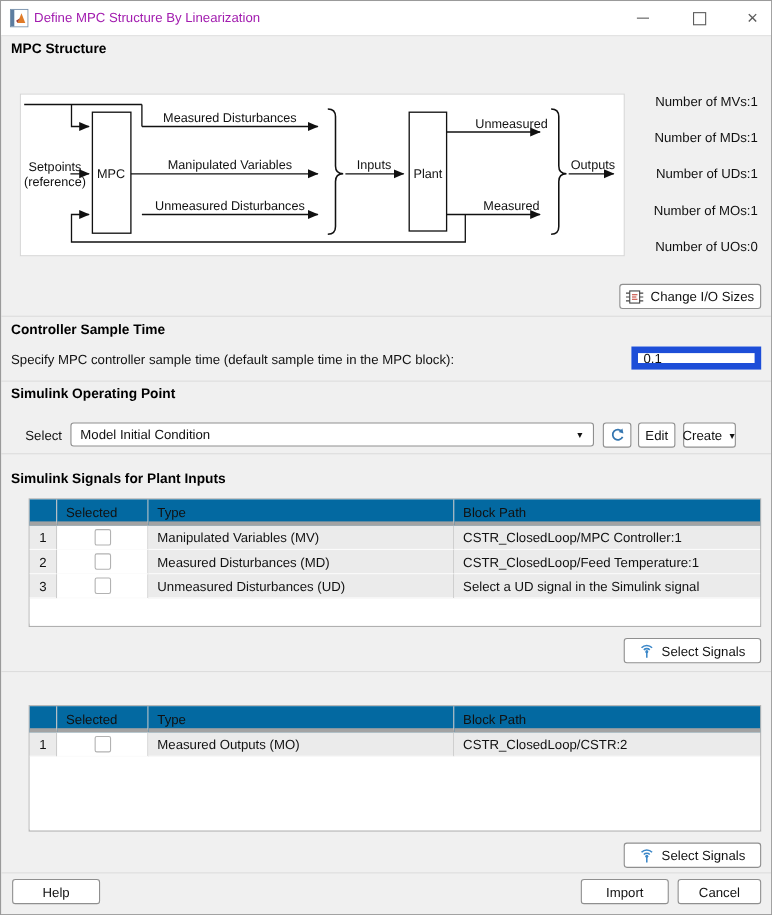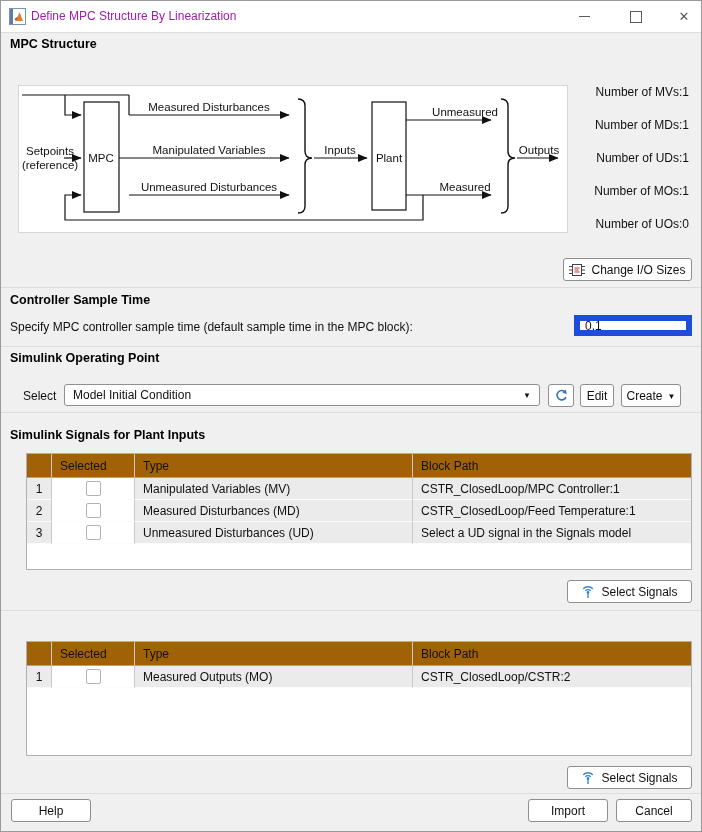--- a/index.html
+++ b/index.html
@@ -31,21 +31,21 @@
   .text-input{position:absolute;box-sizing:border-box;background:#fff;border:6px solid #1d4ed8;font-size:12px;
               font-family:"Liberation Sans","DejaVu Sans",sans-serif;padding:0 5px;color:#111;}
   .plain-label{position:absolute;line-height:16px;}
   
   .combo{position:absolute;box-sizing:border-box;background:#fff;border:1px solid #8f8f8f;border-radius:3px;
          display:flex;align-items:center;padding:0 8px;cursor:default;}
   .combo .combo-text{flex:1;text-align:left;}
   
   .mtable{position:absolute;background:#ffffff;border:1px solid #b0b0b0;box-sizing:border-box;}
   .trow,.thead{display:grid;grid-template-columns:25px 83px 278px 278px;}
-  .thead>div{height:24px;line-height:24px;background:#a16207;border-bottom:1px solid #a3a3a3;}
+  .thead>div{height:24px;line-height:24px;background:#0369a1;border-bottom:4px solid #a3a3a3;}
   .trow>div{height:22px;line-height:22px;background:#ebebeb;border-bottom:1px solid #fbfbfb;}
   .thead>div,.trow>div{box-sizing:border-box;overflow:hidden;white-space:nowrap;}
   .vline{border-right:1px solid #c9c9c9;}
   .cell{padding-left:8px;}
   .numcell{text-align:center;}
   .chkcell{background:#ffffff !important;display:flex;align-items:center;justify-content:center;}
   .checkbox{width:13px;height:13px;background:#fff;border:1px solid #b2b2b2;border-radius:2px;display:block;}
   .filler{background:#fff;}
   
   .icon-svg{display:block;}
@@ -165,21 +165,21 @@
   </div>
   <div class="btn" style="left:547px;top:383px;width:26px;height:23px;">
     <svg class="icon-svg" width="15" height="15" viewBox="0 0 16 16">
       <path d="M12.8,9.8 A5,5 0 1 1 12.2,4.6" stroke="#3576b0" stroke-width="1.7" fill="none"></path>
       <polygon points="12.6,1.6 13.6,6.4 9.0,5.0" fill="#3576b0"></polygon>
     </svg>
   </div>
   <div class="btn" style="left:579px;top:383px;width:34px;height:23px;">
     <span>Edit</span>
   </div>
-  <div class="btn" style="left:620px;top:383px;width:60px;height:23px;gap:5px;">
+  <div class="btn" style="left:620px;top:383px;width:48px;height:23px;gap:5px;">
     <span>Create</span>
     <span class="caret">▼</span>
   </div>
 
   <div class="divider" style="top:411px;"></div>
 
   <div class="group-title" style="top:427px;">Simulink Signals for Plant Inputs</div>
 
   <div class="mtable" style="left:25px;top:452px;width:666px;height:117px;">
     <div class="thead">
@@ -203,21 +203,21 @@
         </div>
       <div class="vline cell">Measured Disturbances (MD)</div>
       <div class="cell">CSTR_ClosedLoop/Feed Temperature:1</div>
     </div>
     <div class="trow">
       <div class="vline numcell">3</div>
       <div class="vline chkcell">
           <span class="checkbox"></span>
         </div>
       <div class="vline cell">Unmeasured Disturbances (UD)</div>
-      <div class="cell">Select a UD signal in the Signals model</div>
+      <div class="cell">Select a UD signal in the Simulink signal</div>
     </div>
     <div class="filler" style="height:23px;"></div>
   </div>
 
   <div class="btn" style="left:566px;top:579px;width:125px;height:23px;">
     <svg class="icon-svg" width="14" height="14" viewBox="0 0 14 14">
       <g stroke="#3b87c8" fill="none" stroke-width="1.4">
         <path d="M7,13 V8"></path>
         <path d="M4.3,5.8 A3.8,3.8 0 0 1 9.7,5.8"></path>
         <path d="M2.2,3.8 A6.6,6.6 0 0 1 11.8,3.8"></path>

